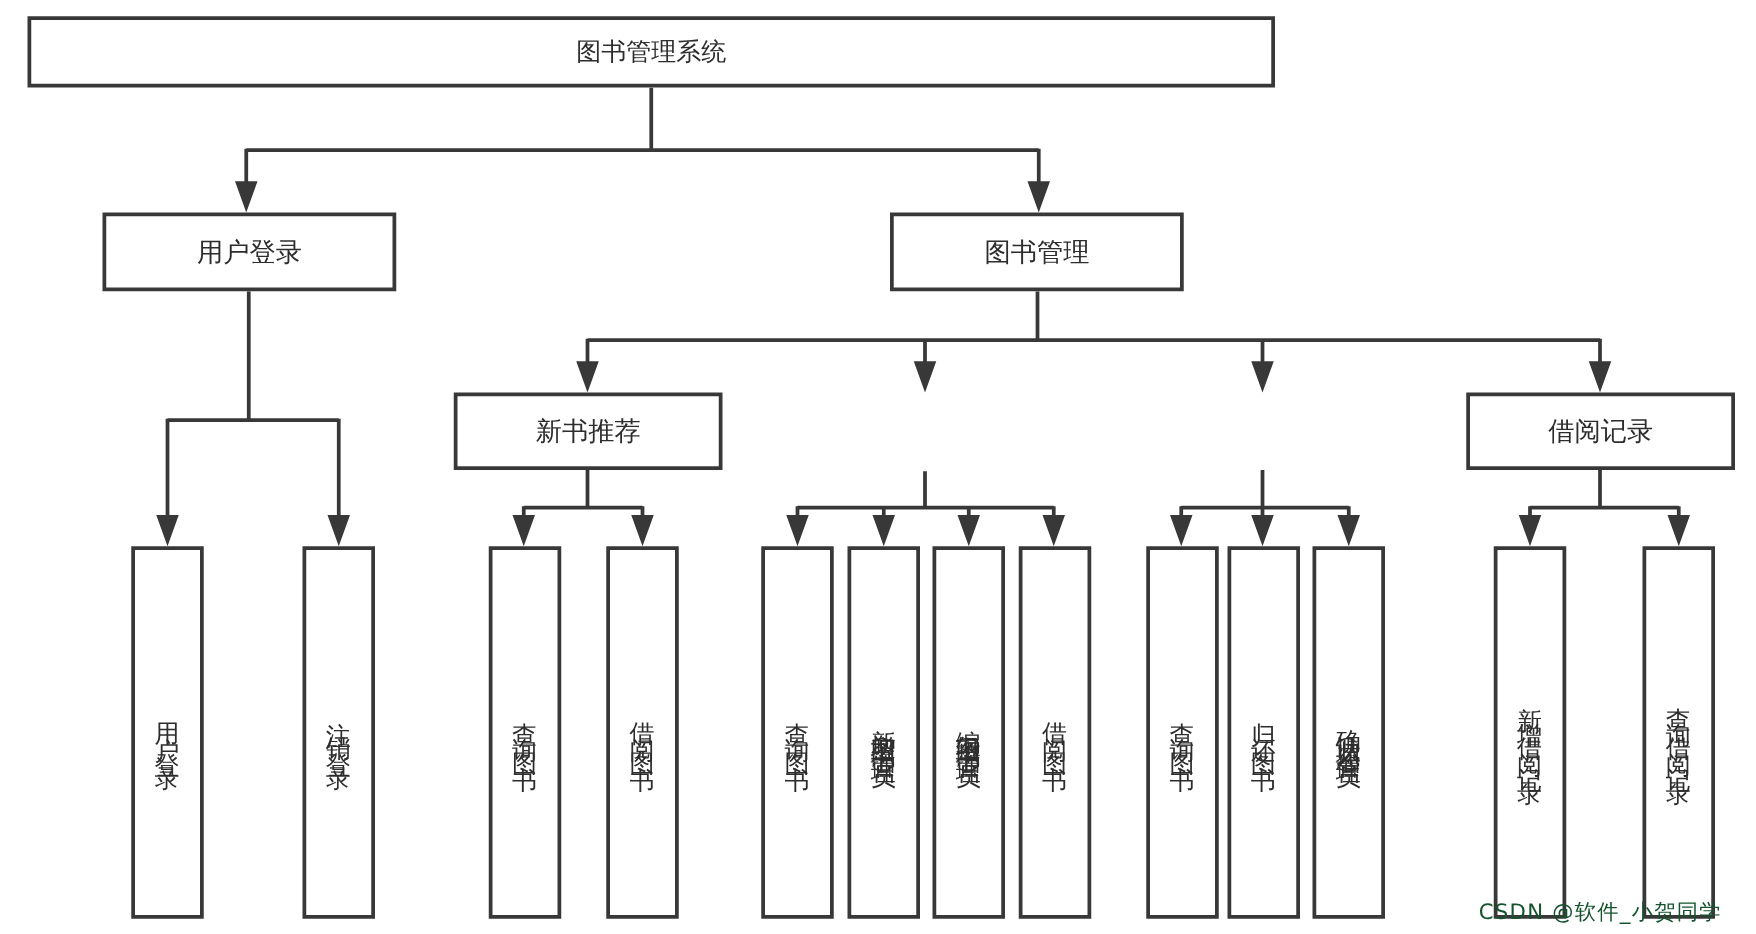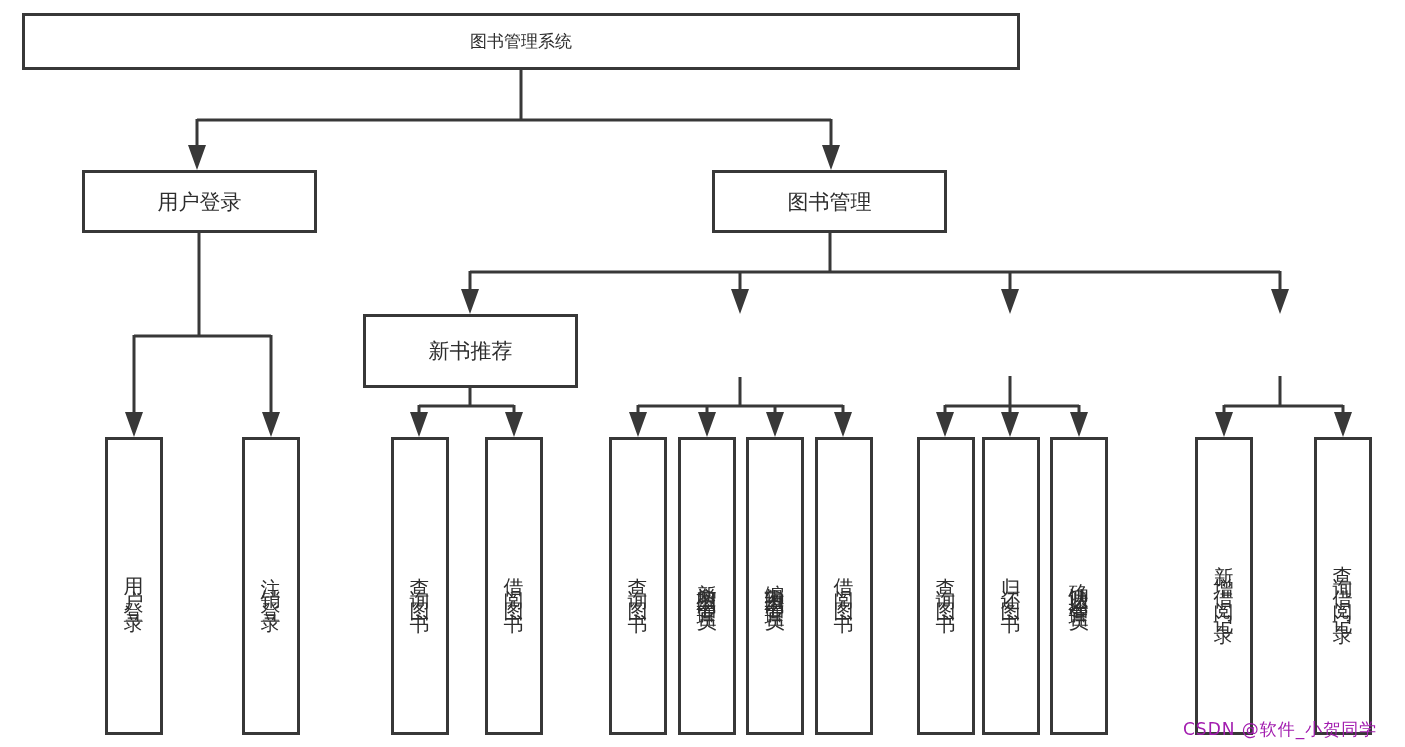--- a/index.html
+++ b/index.html
@@ -25,38 +25,38 @@
     position: absolute;
     box-sizing: border-box;
     background: #ffffff;
     border: 3px solid #383838;
     display: flex;
     align-items: center;
     justify-content: center;
     color: #2d2d2d;
     z-index: 1;
   }
-  .root  { left: 22px;  top: 13px;  width: 998px; height: 57px; font-size: 17px; }
+  .root  { left: 22px;  top: 13px;  width: 998px; height: 57px; font-size: 20px; }
   .l2    { top: 170px; width: 235px; height: 63px; font-size: 21px; }
-  .l3    { top: 314px; width: 215px; height: 74px; font-size: 21px; }
+  .l3    { top: 314px; width: 215px; height: 62px; font-size: 21px; }
   .leaf  { top: 437px; width: 58px;  height: 298px; }
   .vtext {
     writing-mode: vertical-rl;
     font-size: 20px;
     line-height: 1;
     letter-spacing: 12px;
     white-space: nowrap;
   }
   .vtext.tight { letter-spacing: 4px; }
   .watermark {
     position: absolute;
     left: 1183px;
     top: 718px;
     font-size: 17px;
-    color: #a21caf;
+    color: #14532d;
     letter-spacing: 1px;
     z-index: 2;
     white-space: nowrap;
   }
 </style>
 </head>
 <body>
 
 <div id="canvas">
 
@@ -124,20 +124,23 @@
   <div class="box l2" style="left:82px">
     <span>用户登录</span>
   </div>
   <div class="box l2" style="left:712px">
     <span>图书管理</span>
   </div>
 
   <div class="box l3" style="left:363px">
     <span>新书推荐</span>
   </div>
+  <div class="box l3" style="left:1173px">
+    <span>借阅记录</span>
+  </div>
 
   <div class="box leaf" style="left:105px">
     <span class="vtext">用户登录</span>
   </div>
   <div class="box leaf" style="left:242px">
     <span class="vtext">注销登录</span>
   </div>
 
   <div class="box leaf" style="left:391px">
     <span class="vtext">查询图书</span>

